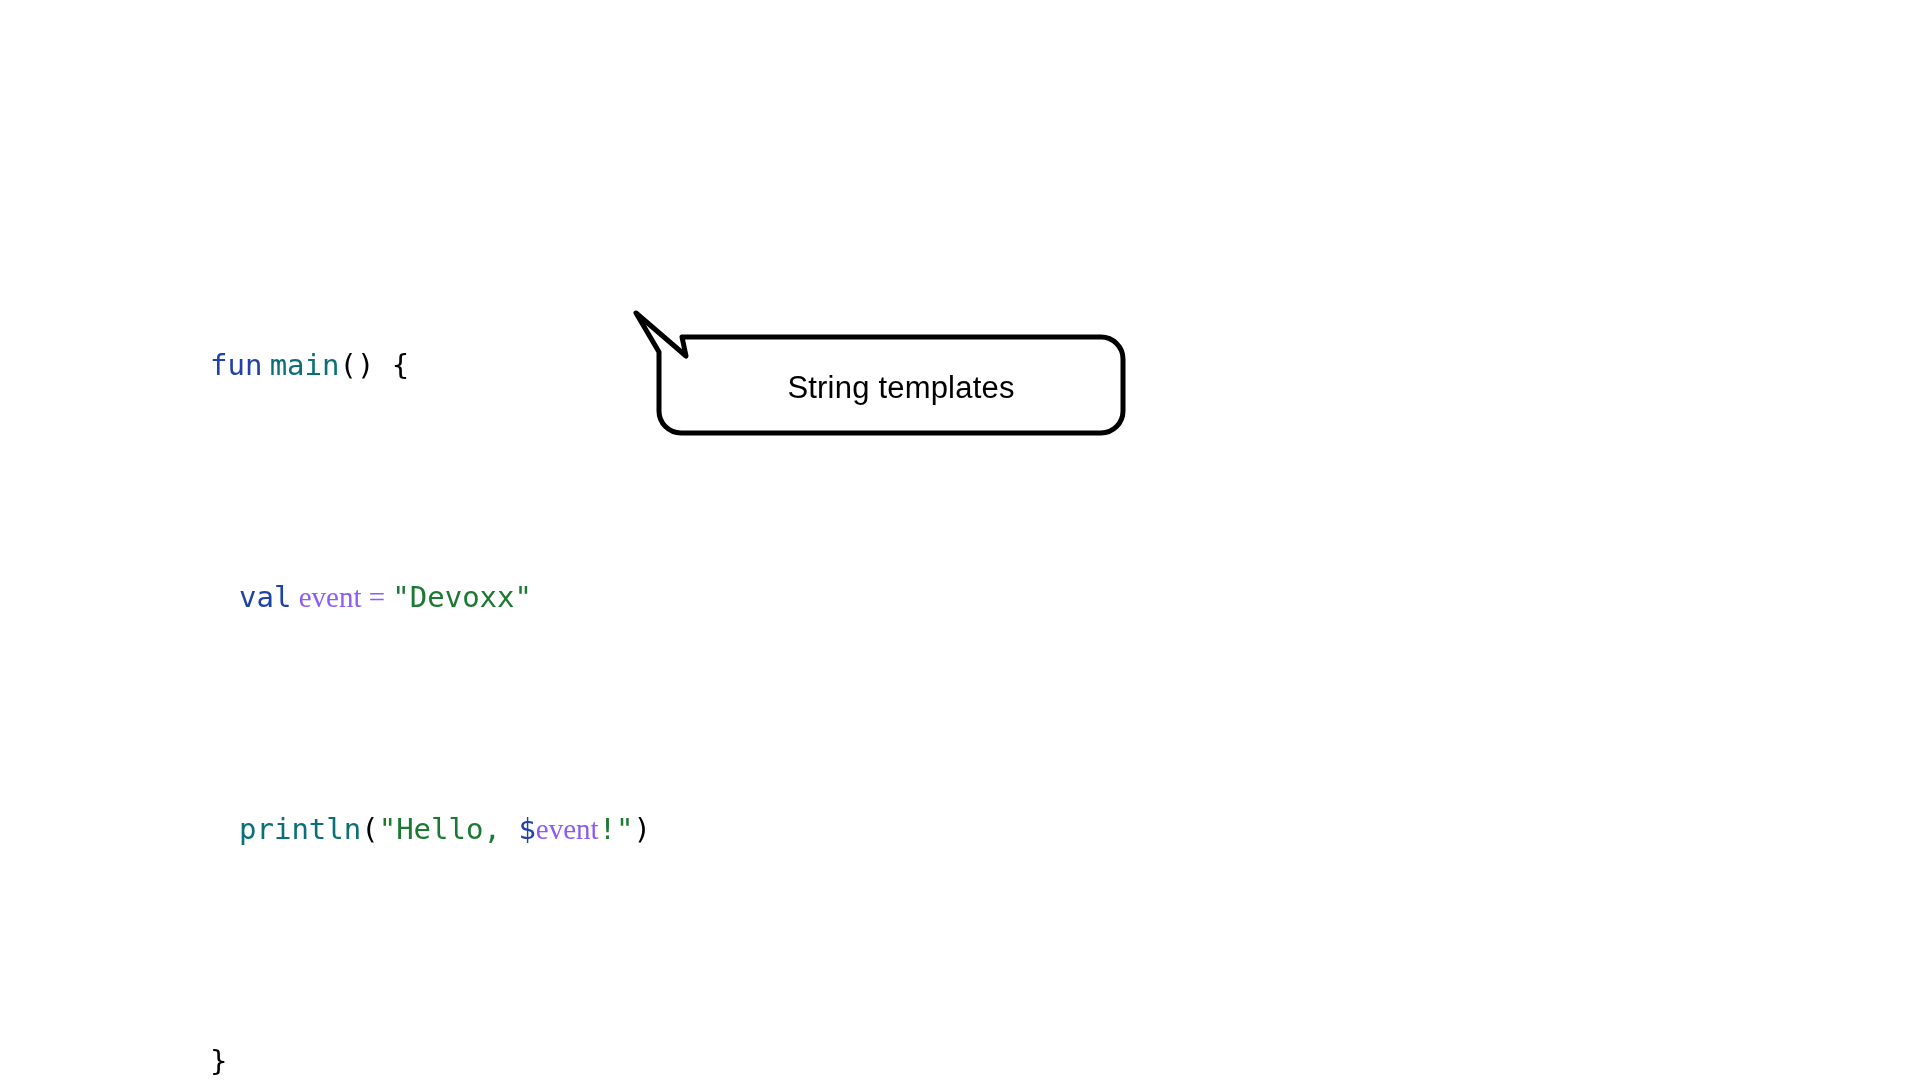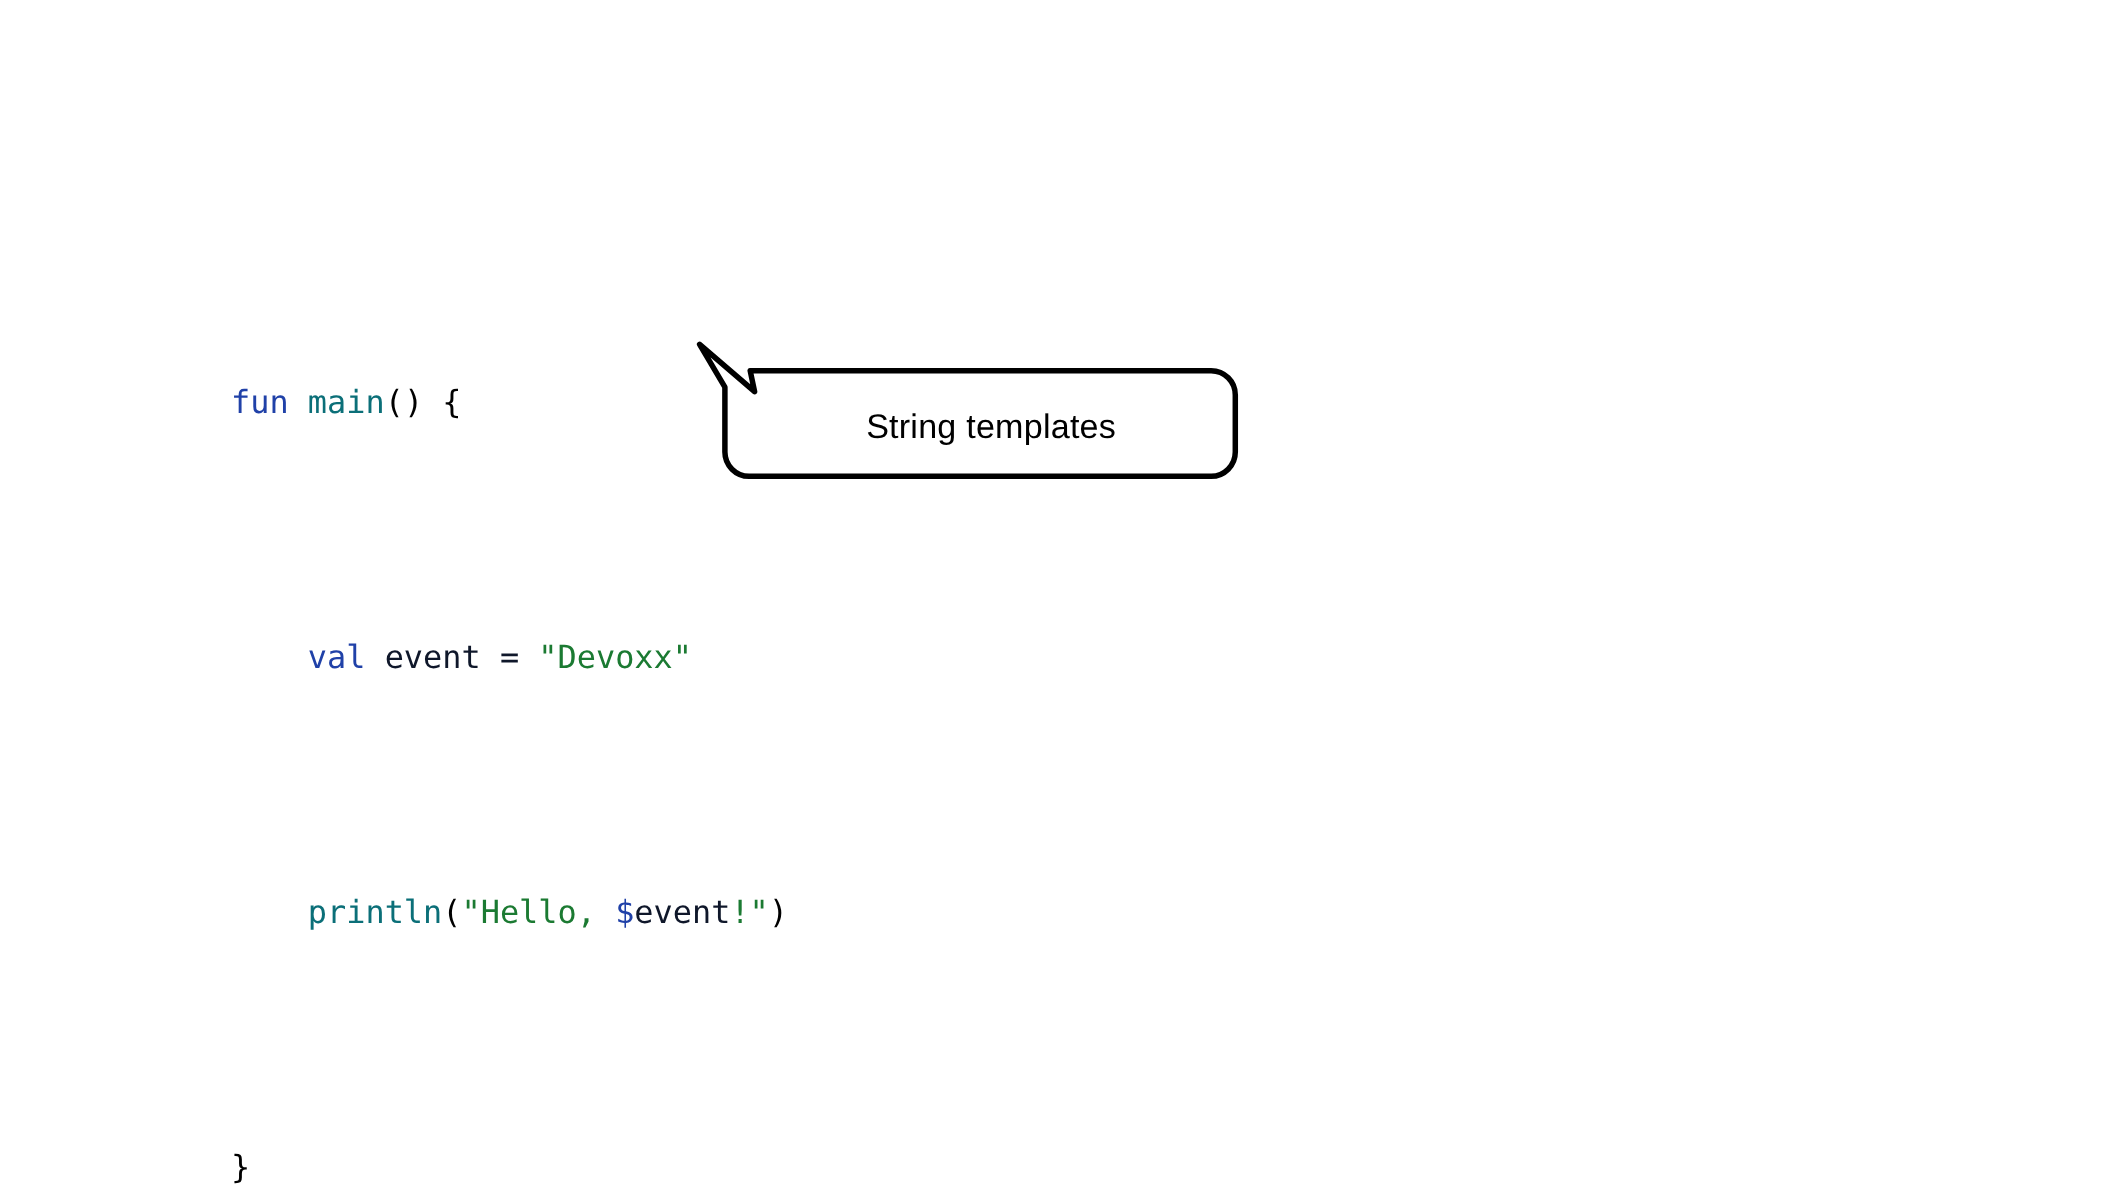--- a/index.html
+++ b/index.html
@@ -40,21 +40,21 @@
   .code-line {
     white-space: pre;
     height: 58px;
   }
   .tok { white-space: pre; }
   .kw      { color: #2041A8; }
   .fnname  { color: #0B6F78; }
   .fncall  { color: #0B6F78; }
   .str     { color: #1B7A32; }
   .tmpl    { color: #2041A8; }
-  .plain   { color: #0f172a; }
+  .plain   { color: #8b5cf6; font-family: Liberation Serif, serif; }
   .punct   { color: #000000; }
 
   
   #callout {
     position: absolute;
     left: 580px;
     top: 305px;
     width: 520px;
     height: 140px;
   }

